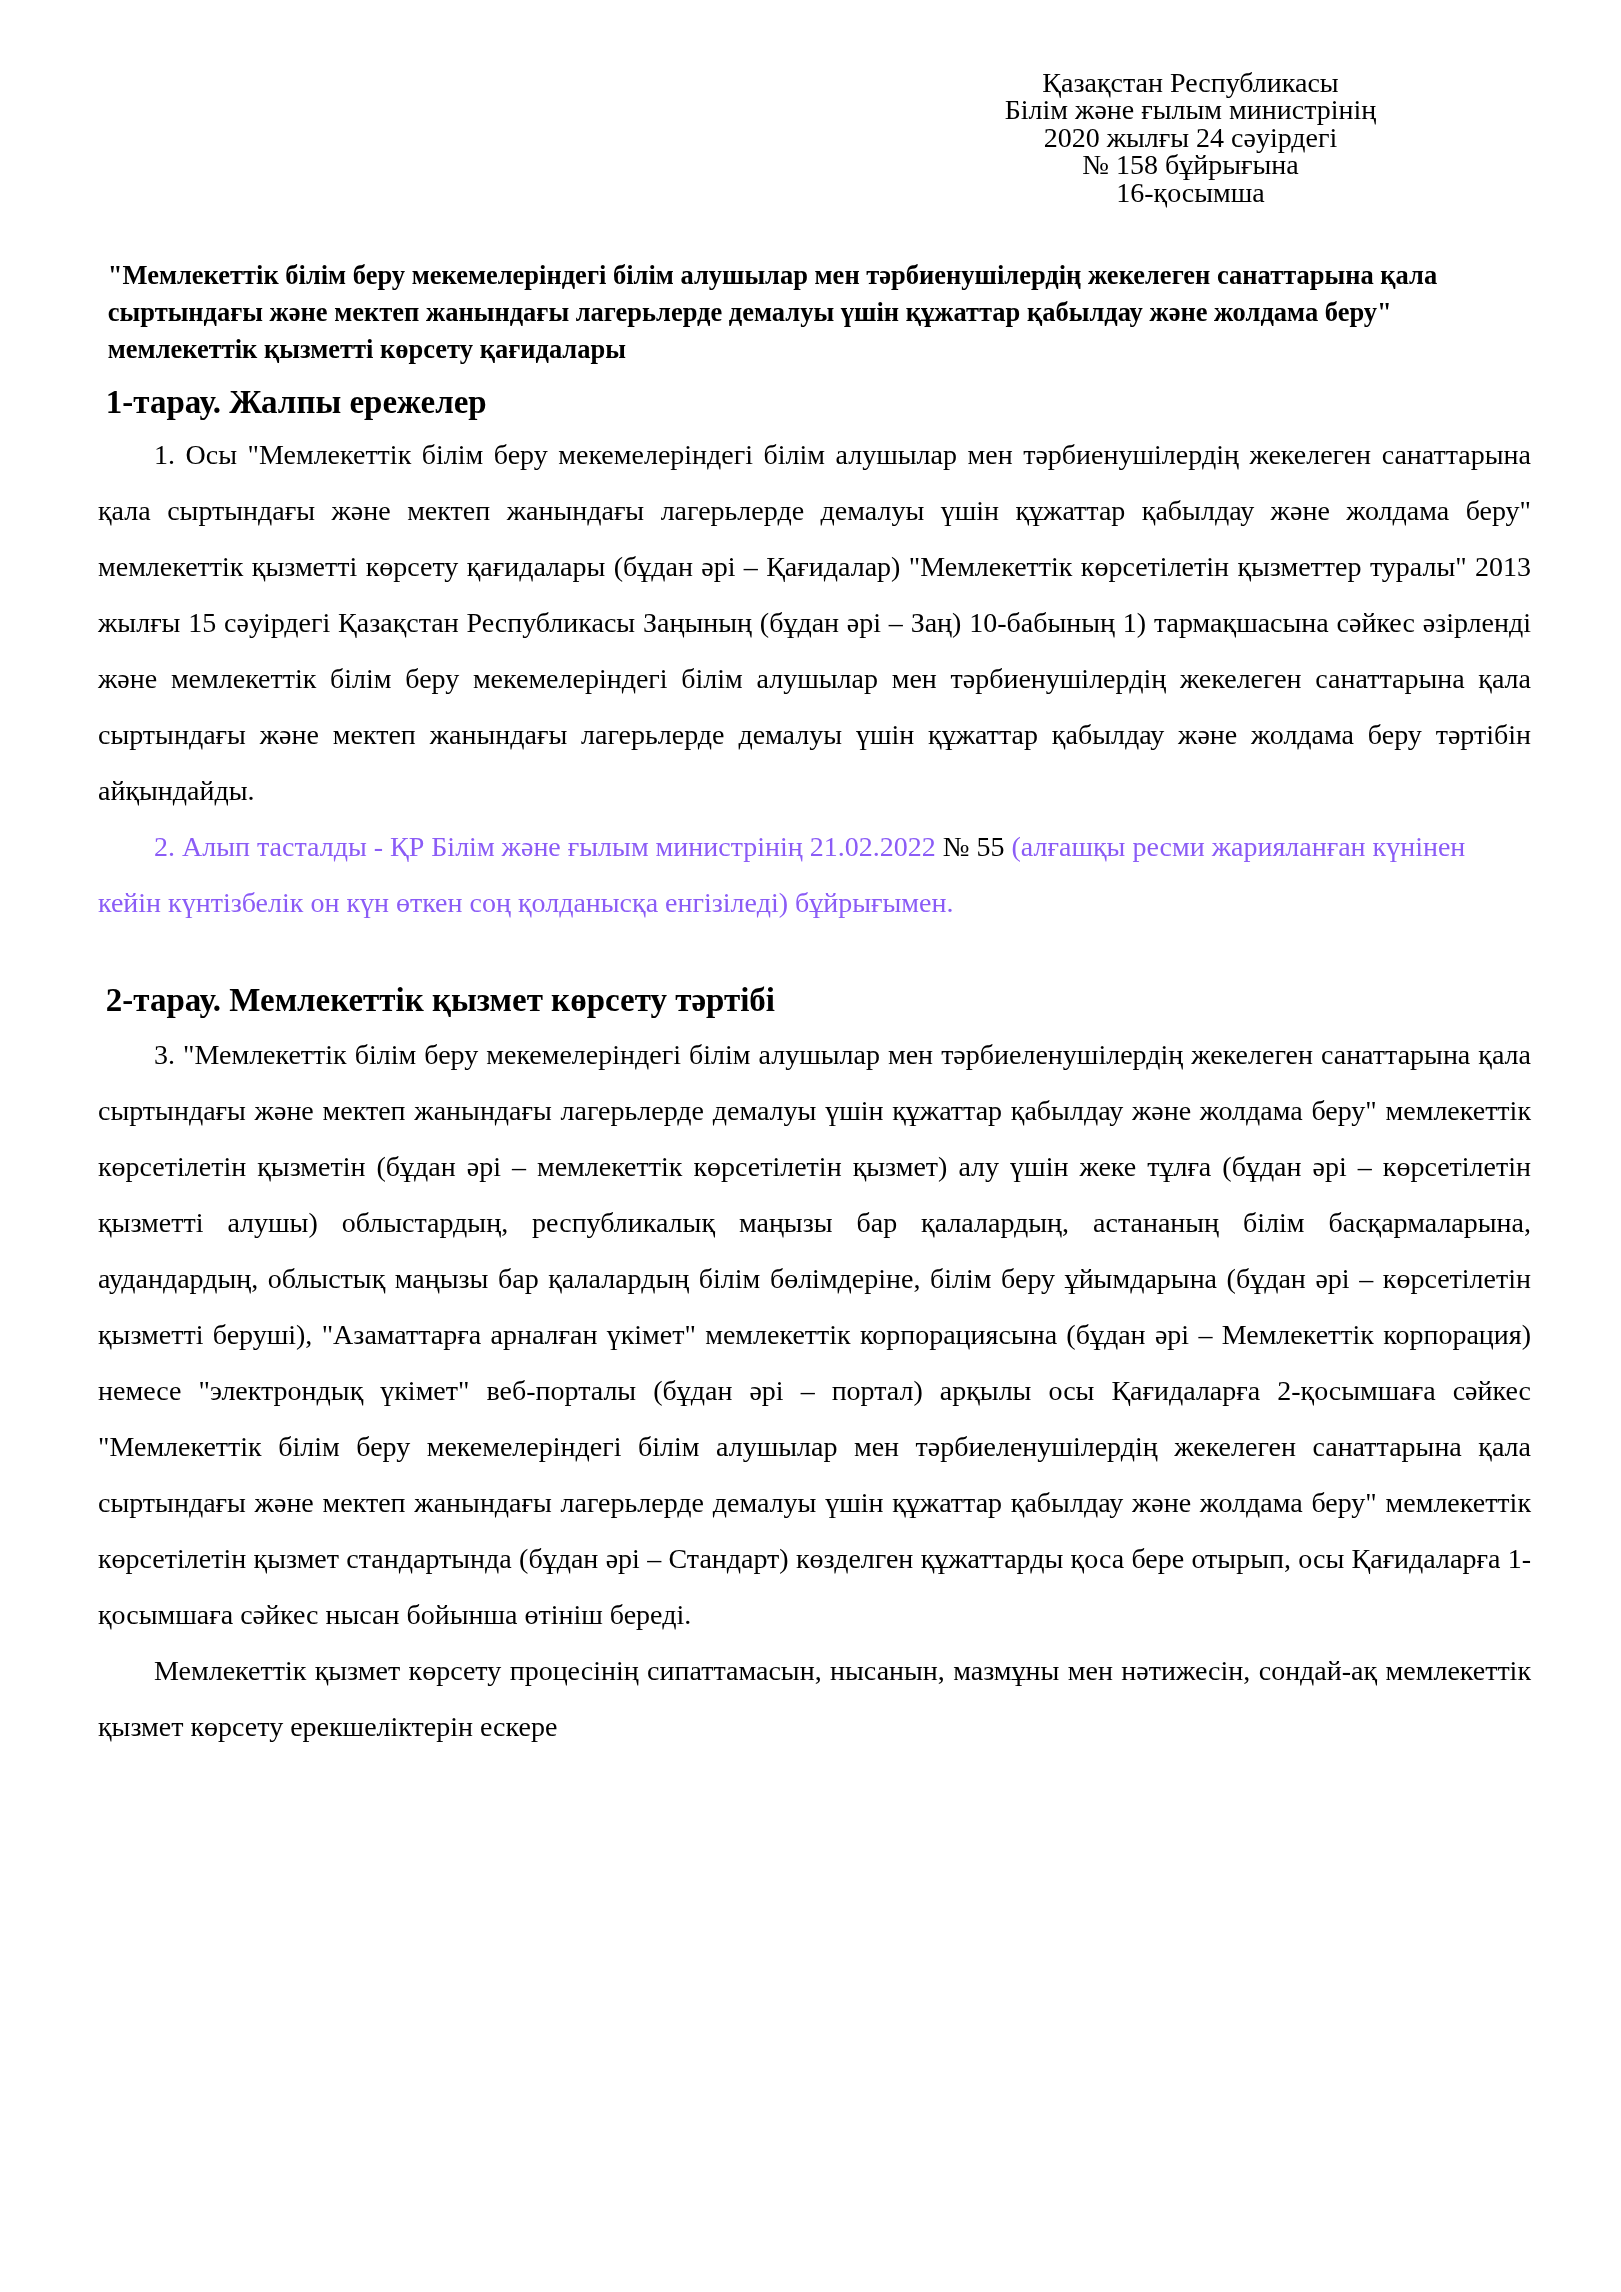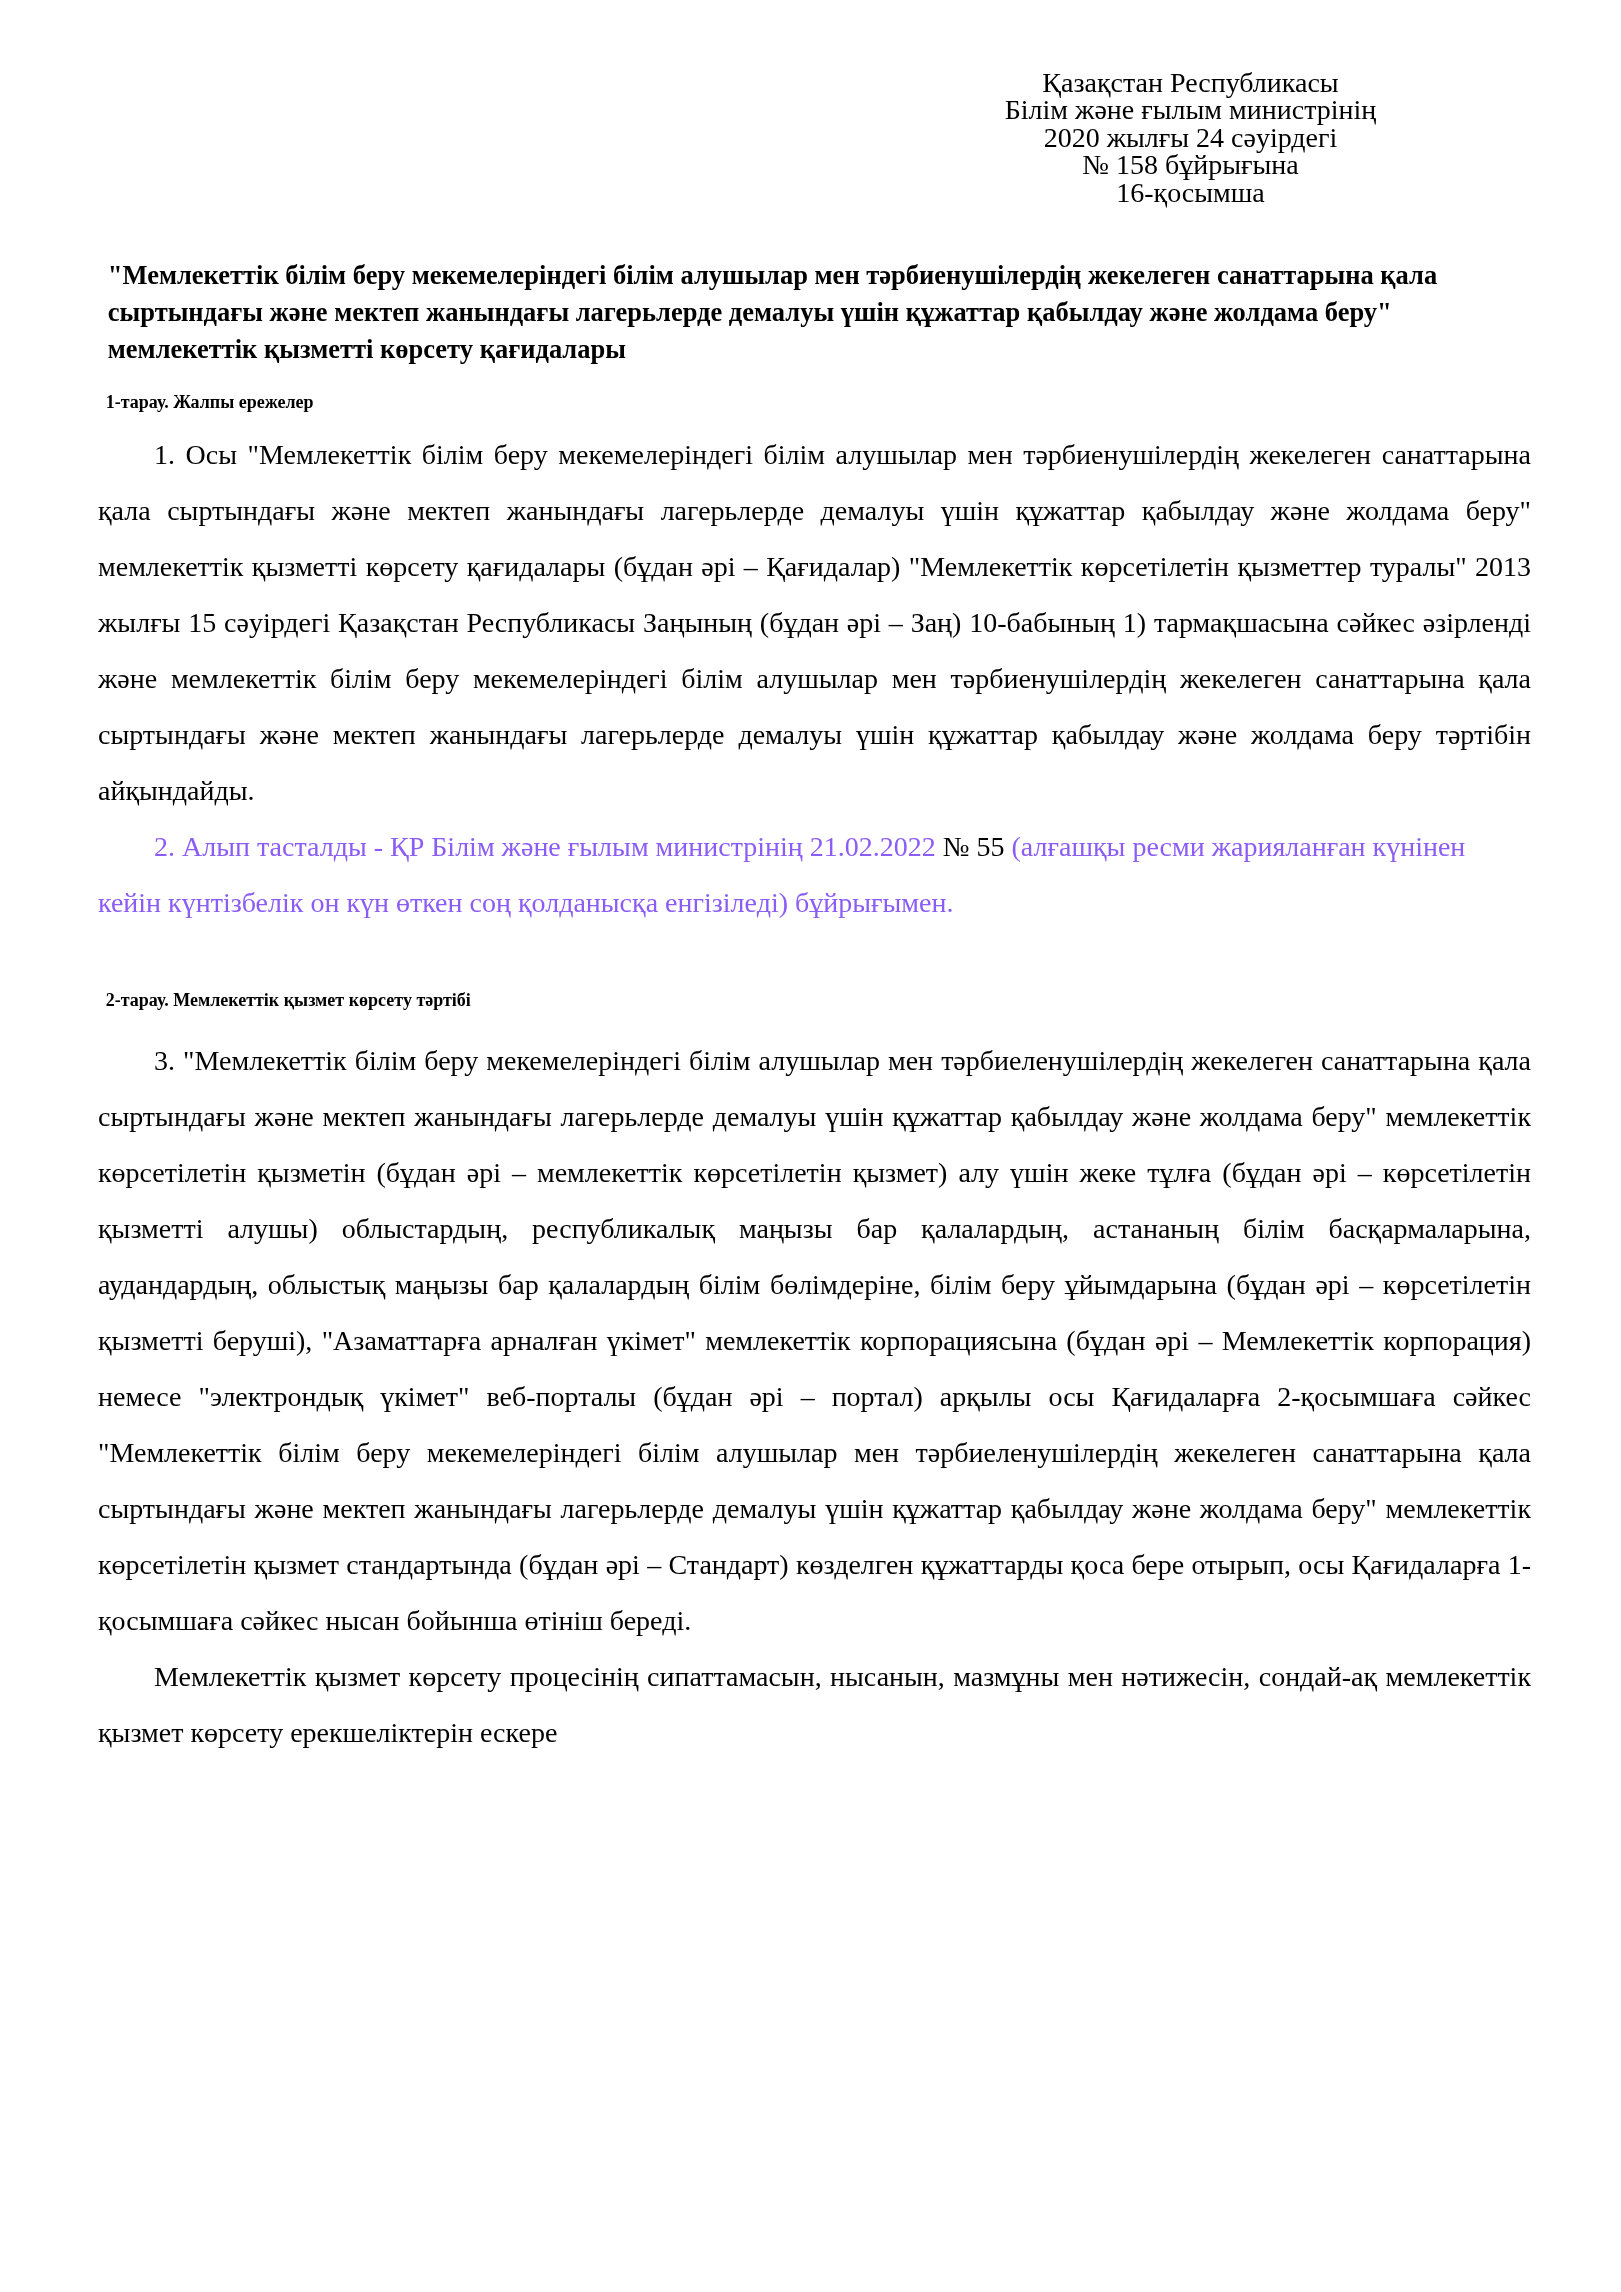--- a/index.html
+++ b/index.html
@@ -29,26 +29,26 @@
   .doc-title {
     margin-top: 51px;
     padding-left: 9.8px;
     font-weight: bold;
     font-size: 26.5px;
     line-height: 37px;
     text-align: left;
   }
   .chapter {
     font-weight: bold;
-    font-size: 18px;
+    font-size: 33px;
     line-height: 37px;
     padding-left: 7.8px;
   }
   .chapter.ch1 { margin-top: 15.7px; }
-  .chapter.ch2 { margin-top: 51px; margin-bottom: 14px; }
+  .chapter.ch2 { margin-top: 51px; margin-bottom: 8px; }
   p.body {
     font-size: 28px;
     line-height: 56px;
     text-indent: 56px;
   }
   p.just {
     text-align: justify;
     text-justify: inter-word;
   }
   p.left { text-align: left; }

